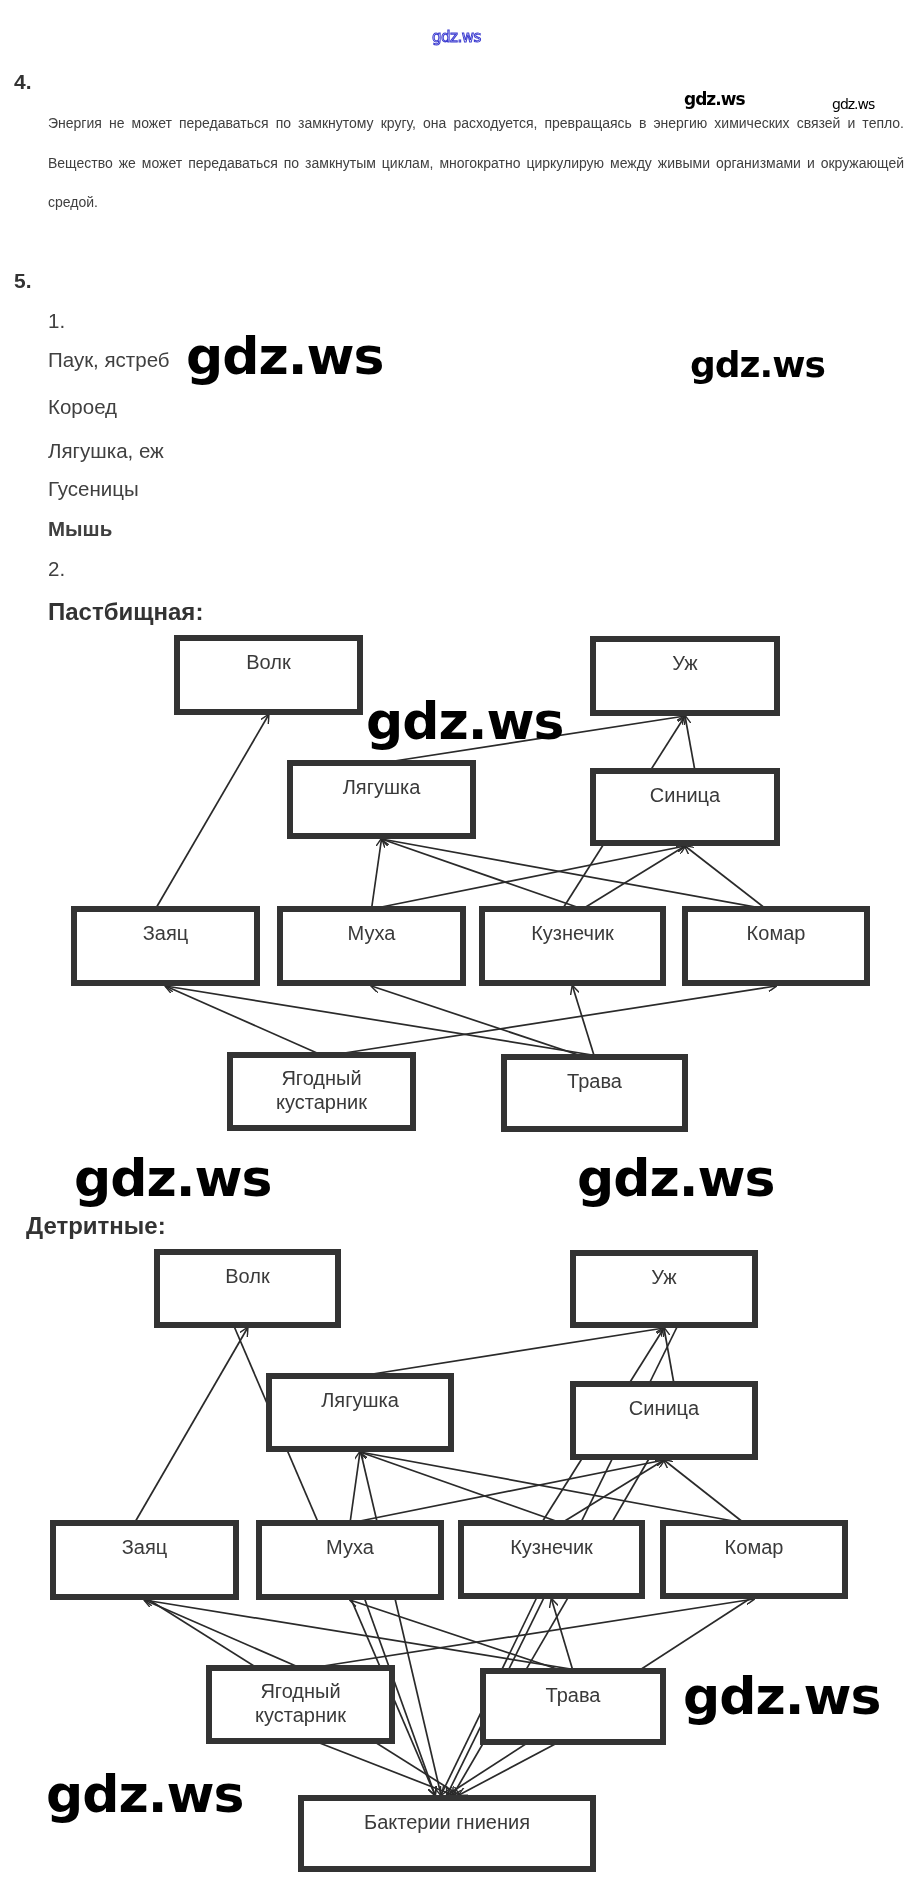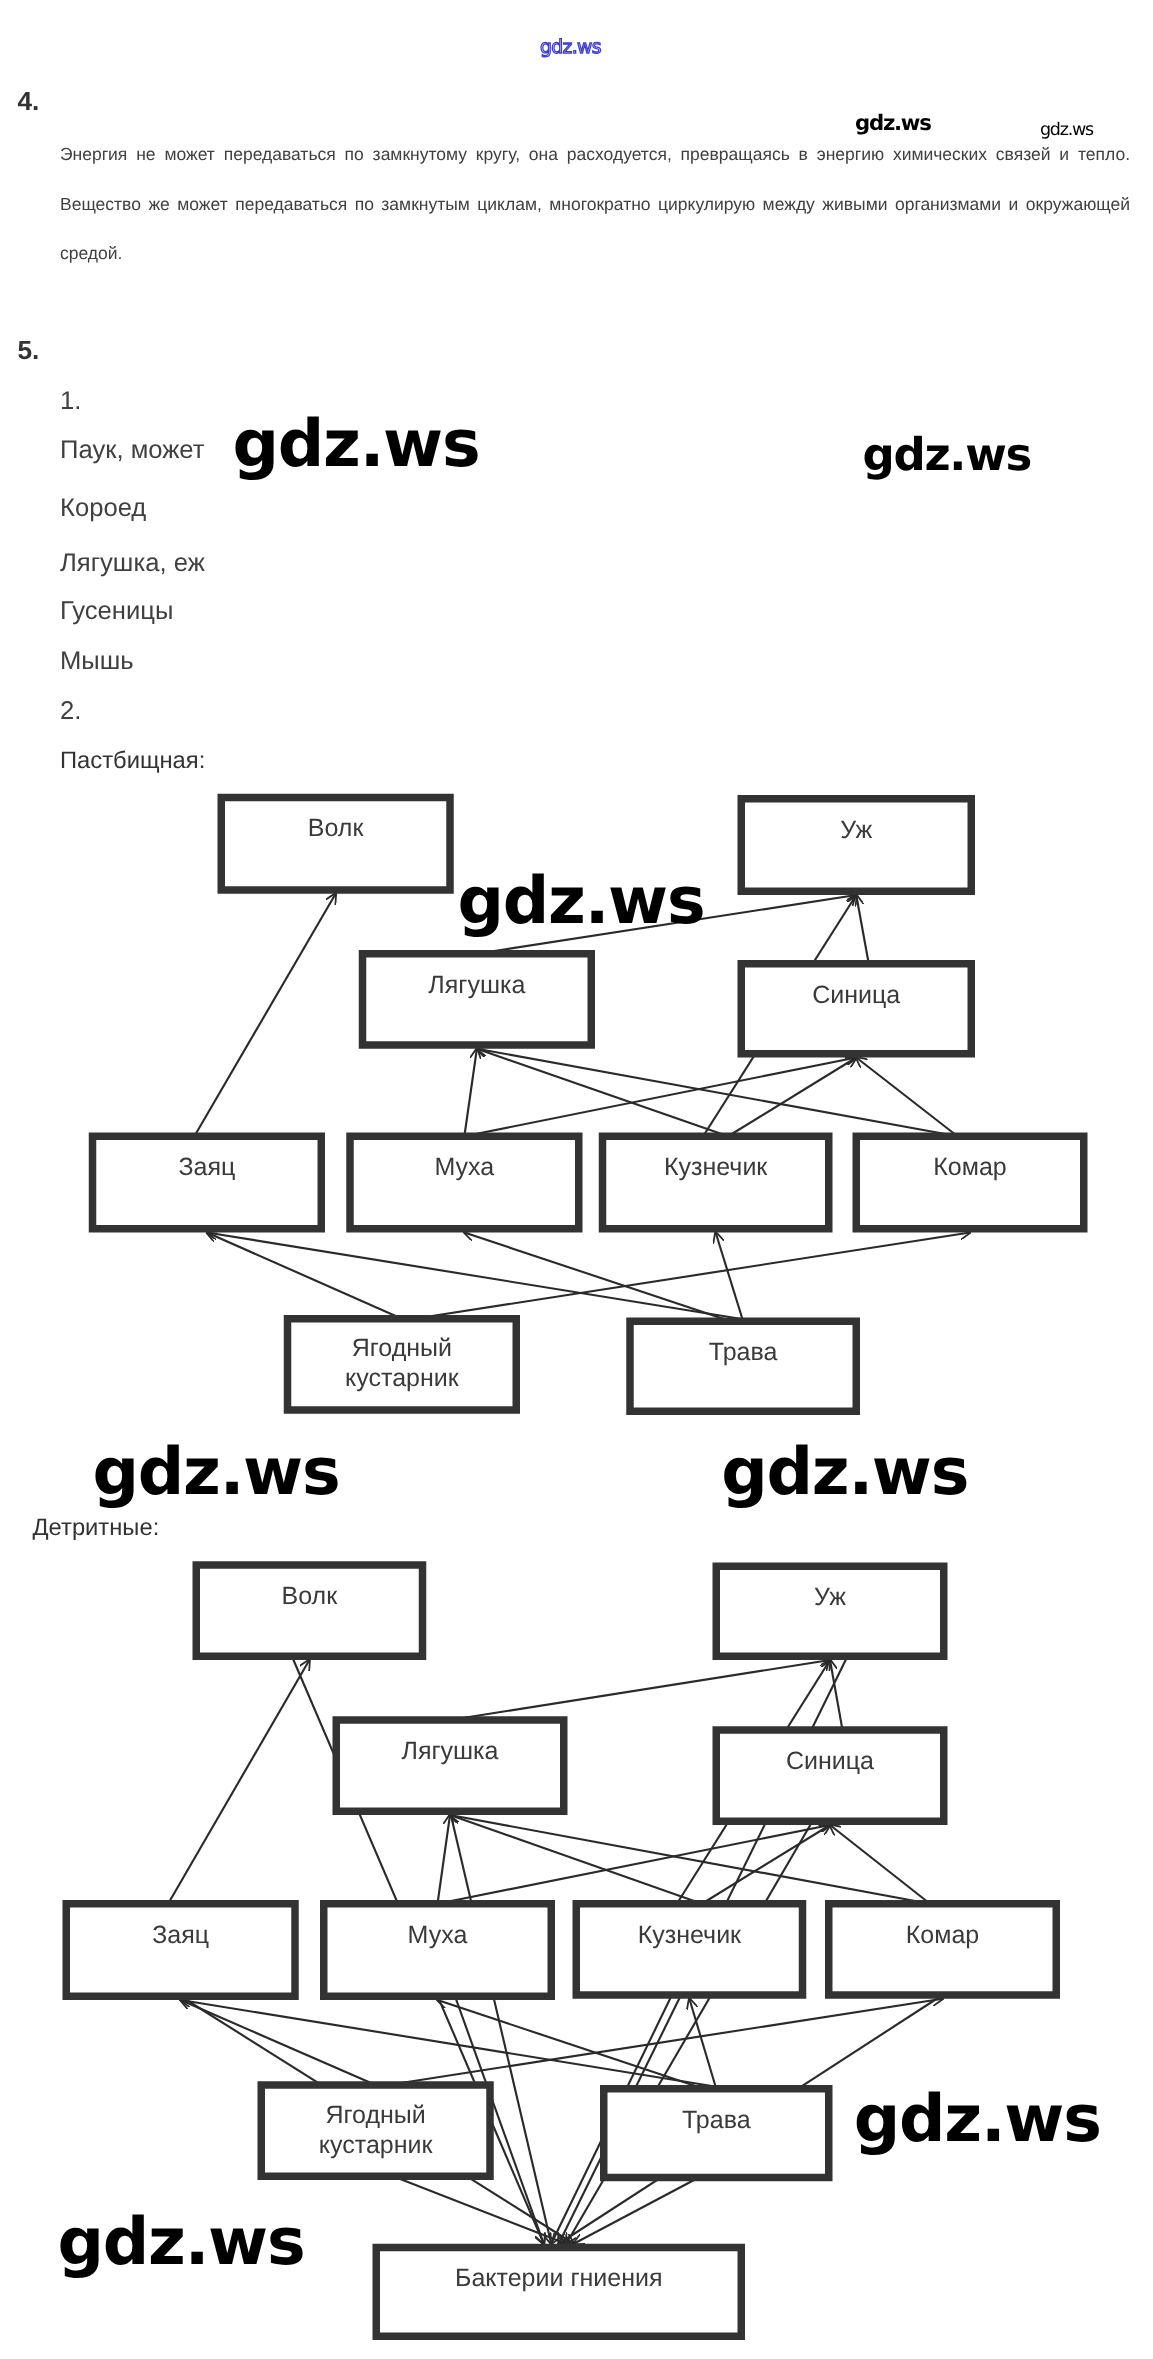--- a/index.html
+++ b/index.html
@@ -2,21 +2,21 @@
 <html><head>
 <meta charset="utf-8">
 <style>
   html,body{margin:0;padding:0;background:#fff;}
   body{width:922px;height:1887px;position:relative;overflow:hidden;font-family:"Liberation Sans",sans-serif;color:#3a3a3a;}
   .abs{position:absolute;margin-top:26px;}
   .wm-top{left:432px;top:2px;font-size:15px;color:#fff;-webkit-text-stroke:1px #3b3bd0;font-family:"DejaVu Sans",sans-serif;letter-spacing:-0.5px;}
   .num{font-weight:bold;font-size:21px;color:#333;}
   .para{left:48px;top:78px;width:856px;font-size:14px;line-height:39.5px;text-align:justify;color:#404040;}
   .item{left:48px;font-size:20.5px;color:#404040;}
-  .bold{font-weight:normal;font-size:19px;color:#333;}
+  .bold{font-weight:bold;font-size:24px;color:#333;}
   .wm{font-family:"DejaVu Sans",sans-serif;color:#000;font-weight:bold;letter-spacing:-1px;}
   .wm-big{font-size:52px;}
   .wm-mid{font-size:36px;}
   .wm-sm1{font-size:17px;}
   .wm-sm2{font-size:14px;font-weight:normal;}
   svg{position:absolute;left:0;top:0;}
   .node-rect{fill:#fff;stroke:#333;stroke-width:6;}
   .edge{stroke:#2a2a2a;stroke-width:1.7;fill:none;}
   .node-label{font-family:"Liberation Sans",sans-serif;font-size:20px;fill:#3a3a3a;text-anchor:middle;}
 </style>
@@ -26,25 +26,25 @@
 <div class="abs wm-top">gdz.ws</div>
 
 <div class="abs num" style="left:14px;top:44px;">4.</div>
 <div class="abs para">Энергия не может передаваться по замкнутому кругу, она расходуется, превращаясь в энергию химических связей и тепло. Вещество же может передаваться по замкнутым циклам, многократно циркулирую между живыми организмами и окружающей средой.</div>
 
 <div class="abs wm wm-sm1" style="left:684px;top:63px;">gdz.ws</div>
 <div class="abs wm wm-sm2" style="left:832px;top:70px;">gdz.ws</div>
 
 <div class="abs num" style="left:14px;top:243px;">5.</div>
 <div class="abs item" style="top:283px;">1.</div>
-<div class="abs item" style="top:322px;">Паук, может</div>
+<div class="abs item" style="top:322px;">Паук, ястреб</div>
 <div class="abs item" style="top:369px;">Короед</div>
 <div class="abs item" style="top:413px;">Лягушка, еж</div>
 <div class="abs item" style="top:451px;text-align:center;">Гусеницы</div>
-<div class="abs item" style="top:491px;">Мышь</div>
+<div class="abs item" style="top:491px;font-weight:bold;">Мышь</div>
 <div class="abs item" style="top:531px;">2.</div>
 <div class="abs item bold" style="top:572px;">Пастбищная:</div>
 
 <svg id="diagrams-svg" width="922" height="1887">
   <defs>
     <marker id="arr" viewBox="0 0 10 10" refX="9" refY="5" markerWidth="9" markerHeight="9" orient="auto-start-reverse" markerUnits="userSpaceOnUse">
       <path d="M0,0 L10,5 L0,10" fill="none" stroke="#2a2a2a" stroke-width="1.6"></path>
     </marker>
   </defs>
   <g id="g-edges-0">

